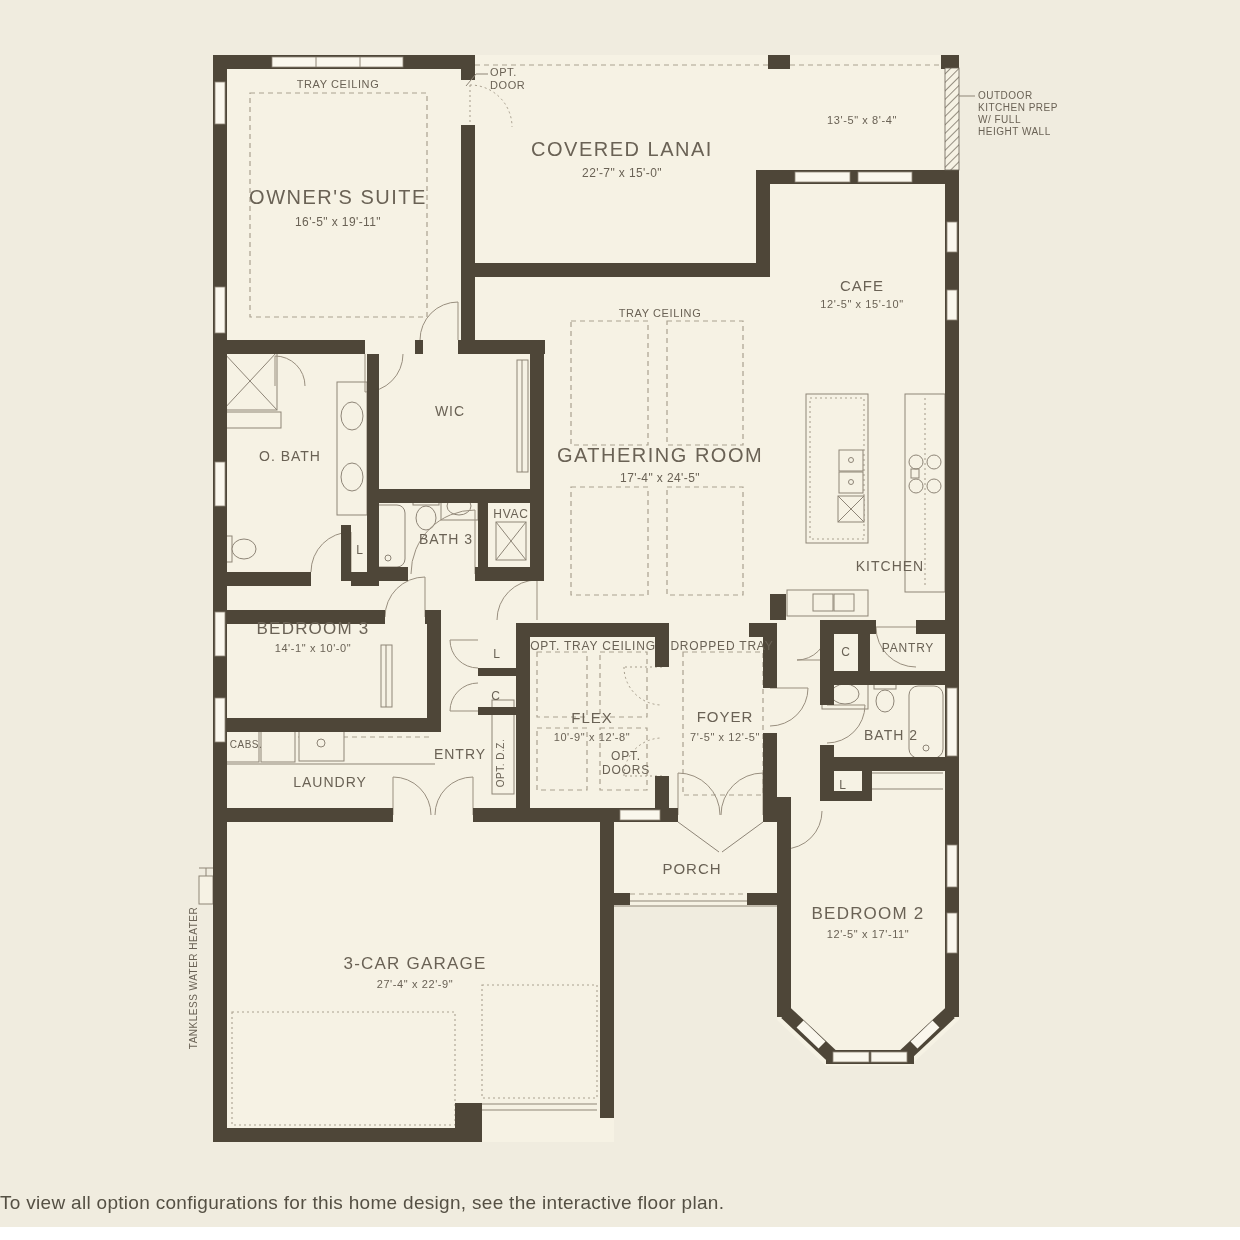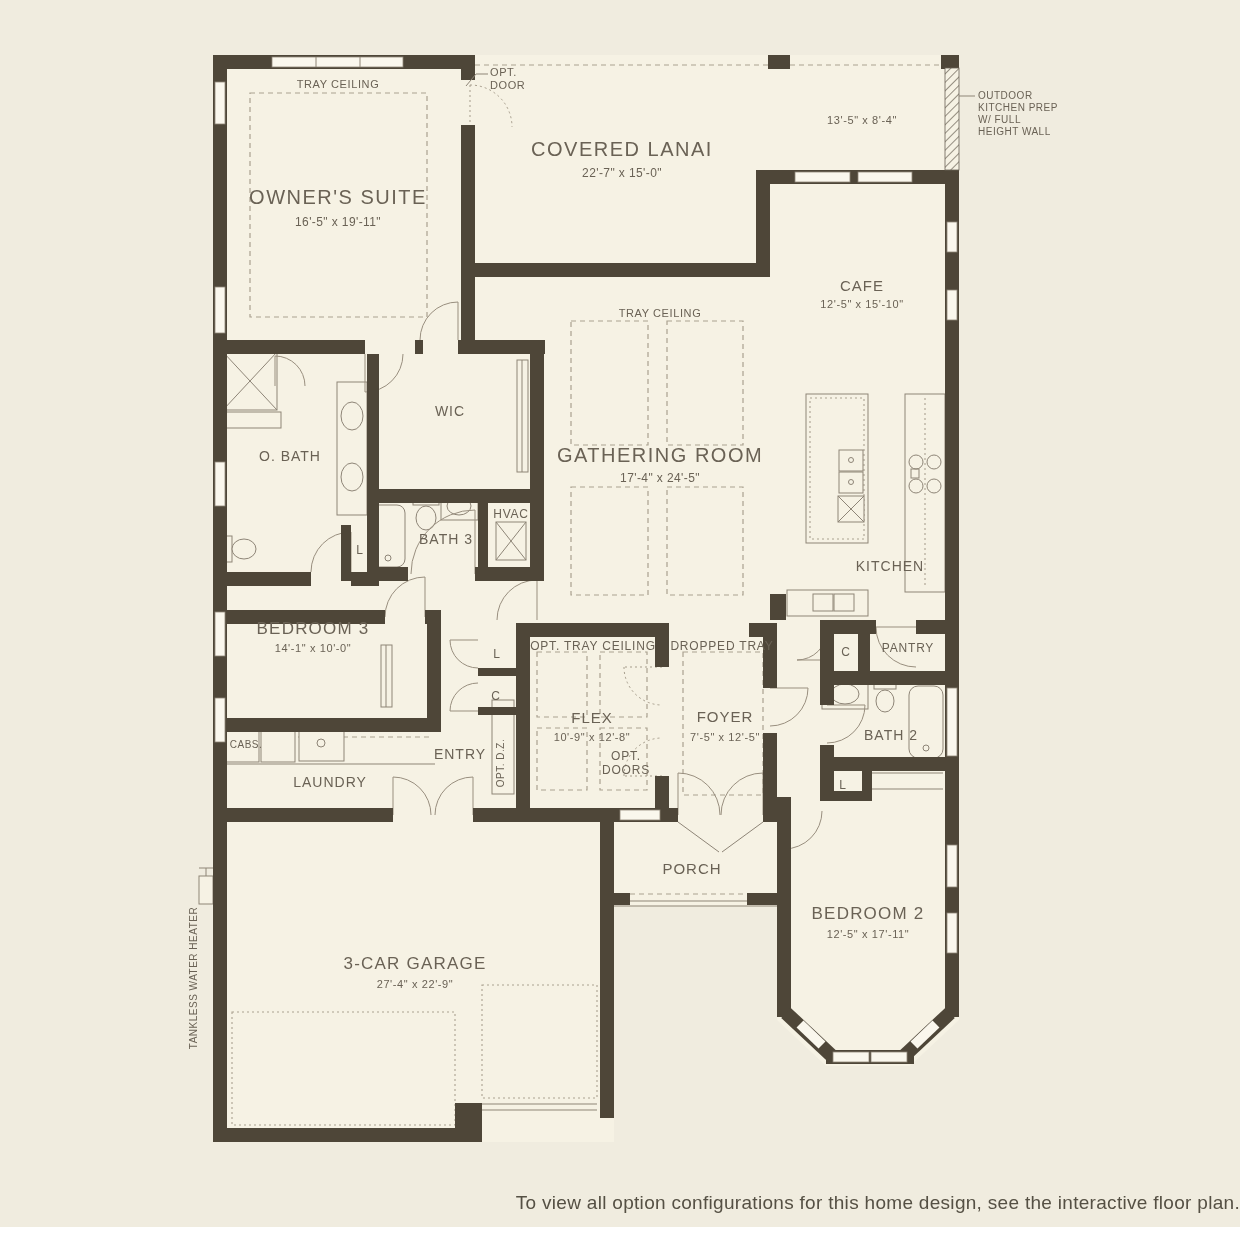--- a/index.html
+++ b/index.html
@@ -16,21 +16,21 @@
   .arc{fill:none;stroke:#998f7f;stroke-width:1;}
   .arcdot{fill:none;stroke:#a59c8b;stroke-width:1;stroke-dasharray:2 3;}
   .t20{font-size:20px;letter-spacing:1.5px;}
   .t17{font-size:17px;letter-spacing:1.2px;}
   .t15{font-size:15px;letter-spacing:1px;}
   .t14{font-size:14px;letter-spacing:1px;}
   .t12{font-size:12px;letter-spacing:.8px;}
   .t11{font-size:11px;letter-spacing:.6px;}
   .t10{font-size:10px;letter-spacing:.5px;}
   .dim{font-size:12px;letter-spacing:.4px;}
-  .caption{position:absolute;left:0;right:0;top:1192px;text-align:right;
+  .caption{position:absolute;left:0;right:0;top:1192px;text-align:left;
            font-size:19px;color:#555044;letter-spacing:.3px;}
   .bottom-strip{position:absolute;left:0;right:0;bottom:0;height:13px;background:#ffffff;}
 </style>
 </head>
 <body>
 
 <div class="stage">
 <svg width="1240" height="1240" viewBox="0 0 1240 1240">
   <defs>
     <pattern id="hatch" width="6" height="6" patternUnits="userSpaceOnUse" patternTransform="rotate(45)">

